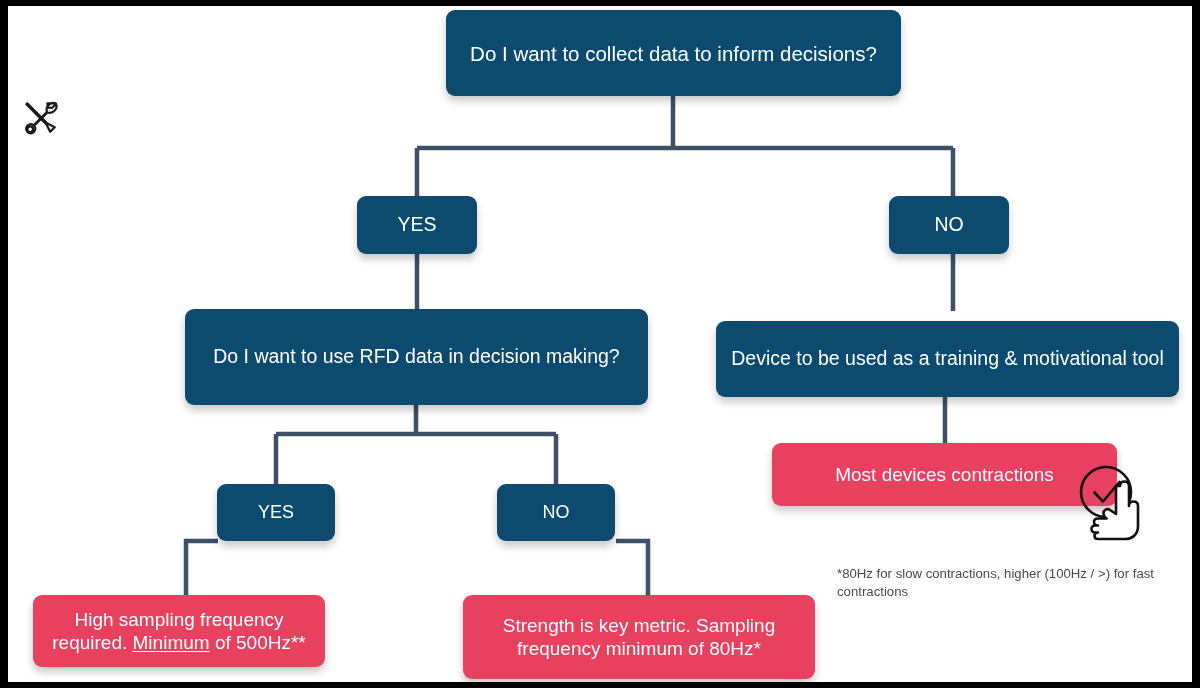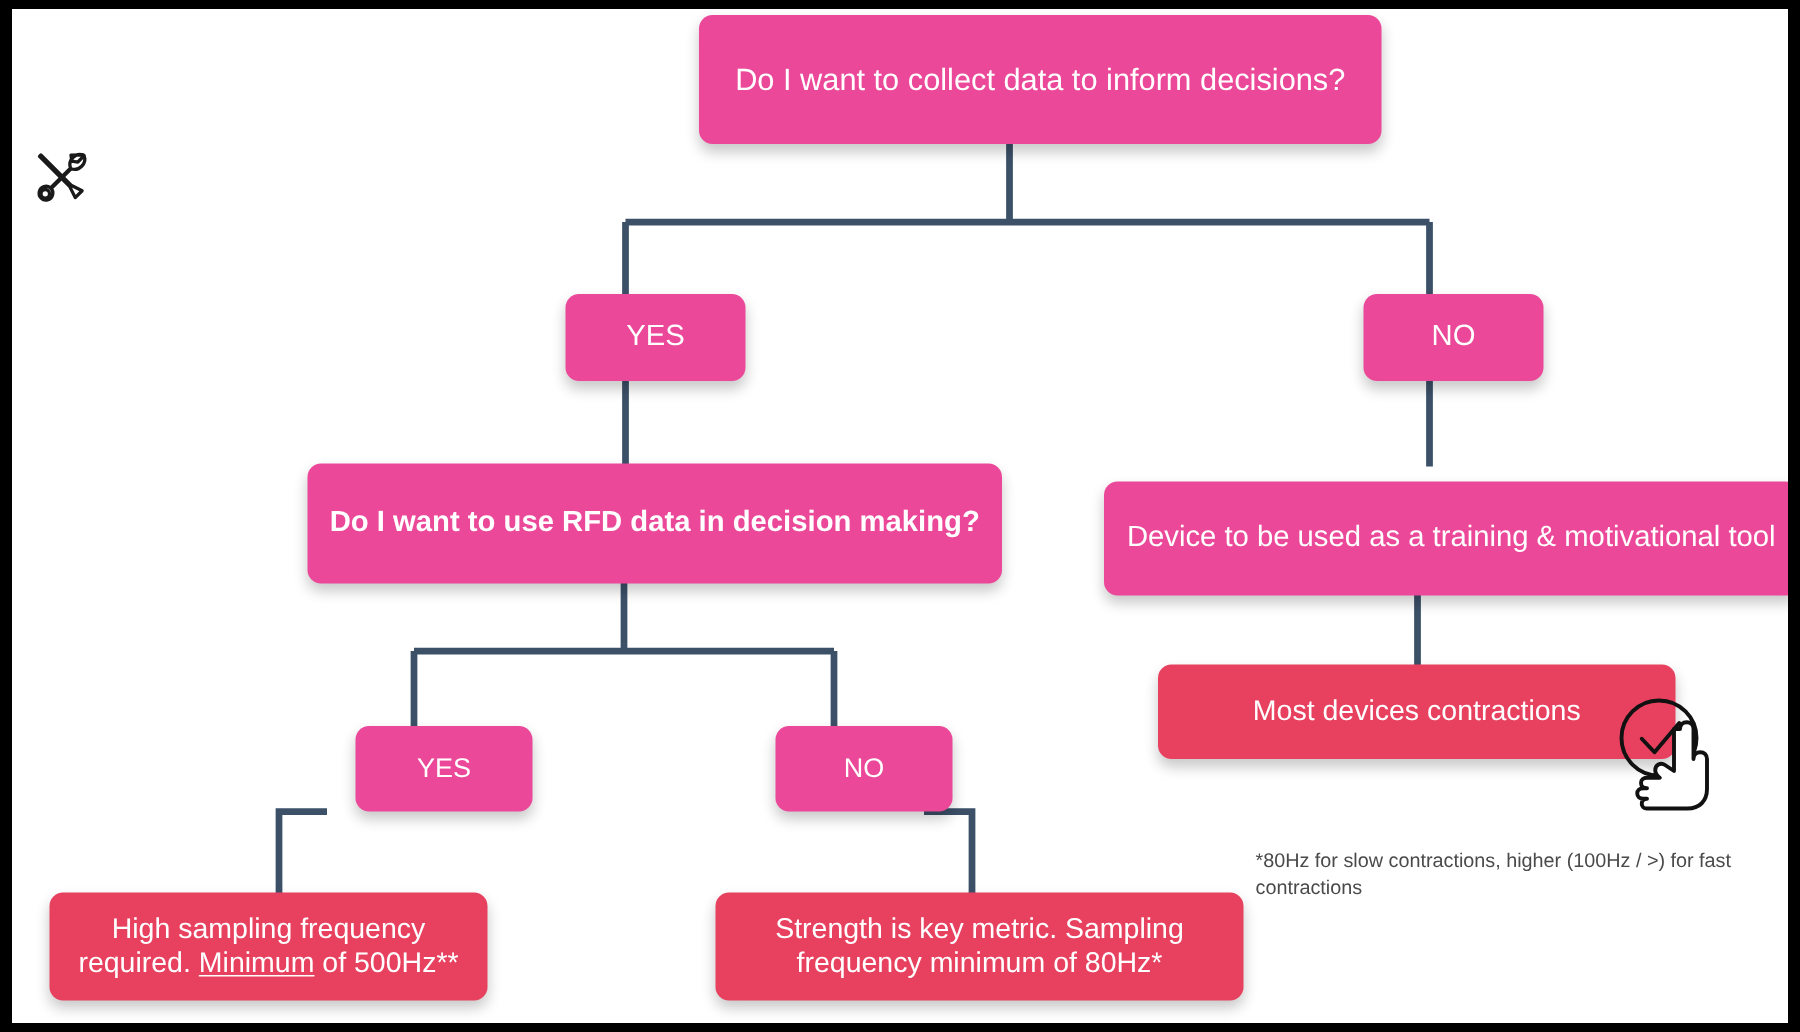--- a/index.html
+++ b/index.html
@@ -47,21 +47,21 @@
     display: flex;
     align-items: center;
     justify-content: center;
     text-align: center;
     color: #ffffff;
     border-radius: 9px;
     box-shadow: 0 5px 9px rgba(0,0,0,0.22);
     padding: 4px 14px;
     line-height: 1.22;
   }
-  .node.blue  { background: #ec4899; margin-left: 20px; }
+  .node.blue  { background: #0c4a6e; }
   .node.red   { background: #e8415f; }
   .node .txt  { display: block; width: 100%; }
 
   .n-big   { font-size: 20.5px; }
   .n-mid   { font-size: 19.5px; }
   .n-small { font-size: 18px; }
   .n-red   { font-size: 19px; }
 
   u.min { text-decoration: underline; text-underline-offset: 2px; }
 
@@ -128,21 +128,21 @@
   </div>
 
   <div class="node blue n-mid" style="left:349px; top:190px; width:120px; height:58px;">
     <span class="txt">YES</span>
   </div>
 
   <div class="node blue n-mid" style="left:881px; top:190px; width:120px; height:58px;">
     <span class="txt">NO</span>
   </div>
 
-  <div class="node blue n-mid" style="left:177px; top:303px; width:463px; height:80px;font-weight:bold;">
+  <div class="node blue n-mid" style="left:177px; top:303px; width:463px; height:96px;">
     <span class="txt">Do I want to use RFD data in decision making?</span>
   </div>
 
   <div class="node blue n-mid" style="left:708px; top:315px; width:463px; height:76px;">
     <span class="txt">Device to be used as a training &amp; motivational tool</span>
   </div>
 
   <div class="node blue n-small" style="left:209px; top:478px; width:118px; height:57px;">
     <span class="txt">YES</span>
   </div>
@@ -152,21 +152,21 @@
   </div>
 
   <div class="node red n-red" style="left:764px; top:437px; width:345px; height:63px;">
     <span class="txt">Most devices contractions</span>
   </div>
 
   <div class="node red n-red" style="left:25px; top:589px; width:292px; height:72px;">
     <span class="txt"><span>High sampling frequency required. </span><u class="min">Minimum</u><span> of 500Hz**</span></span>
   </div>
 
-  <div class="node red n-red" style="left:469px; top:589px; width:352px; height:72px;text-align:center;">
+  <div class="node red n-red" style="left:455px; top:589px; width:352px; height:84px;text-align:center;">
     <span class="txt">Strength is key metric. Sampling frequency minimum of 80Hz*</span>
   </div>
 
   <svg id="click-icon" viewBox="0 0 78 82">
     <g fill="#ffffff" stroke="#111111" stroke-width="2.6" stroke-linejoin="round" stroke-linecap="round">
       <circle cx="30" cy="30" r="25" fill="none"></circle>
       <path d="M18.5 30.5 L27 39.5 L43.5 20" fill="none"></path>
       <path d="M40 24 C40 24 40 46 40 52 L34 48 C31 46 27.5 48 27.5 51.5
                C27.5 53.5 28.5 55 30.5 56.5 L22 56.5 C19.5 56.5 18 58 18 60
                C18 62 19.5 63.5 22 63.5 L19.5 63.5 C17 63.5 15.5 65 15.5 67

